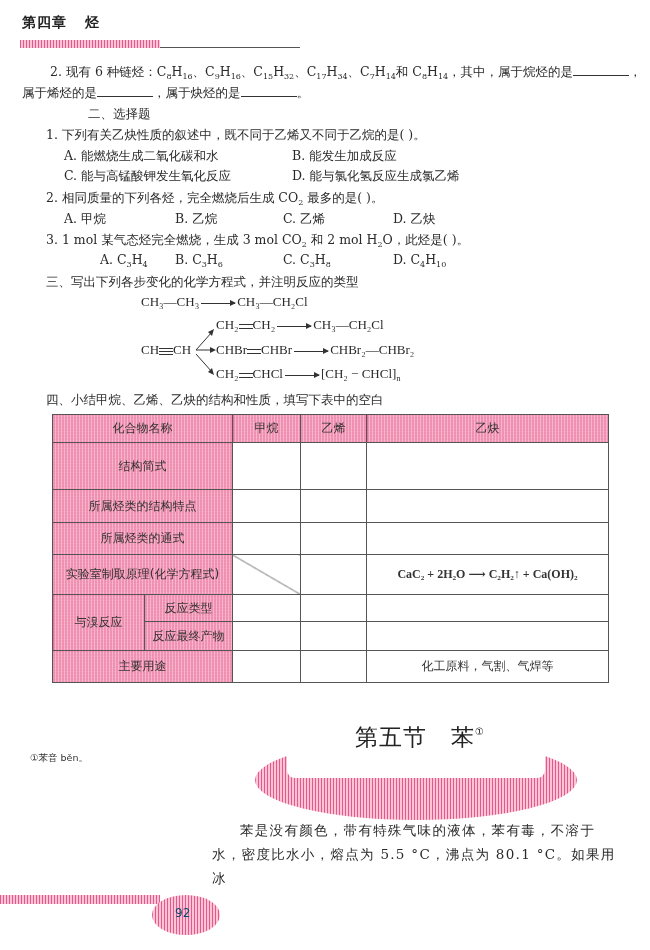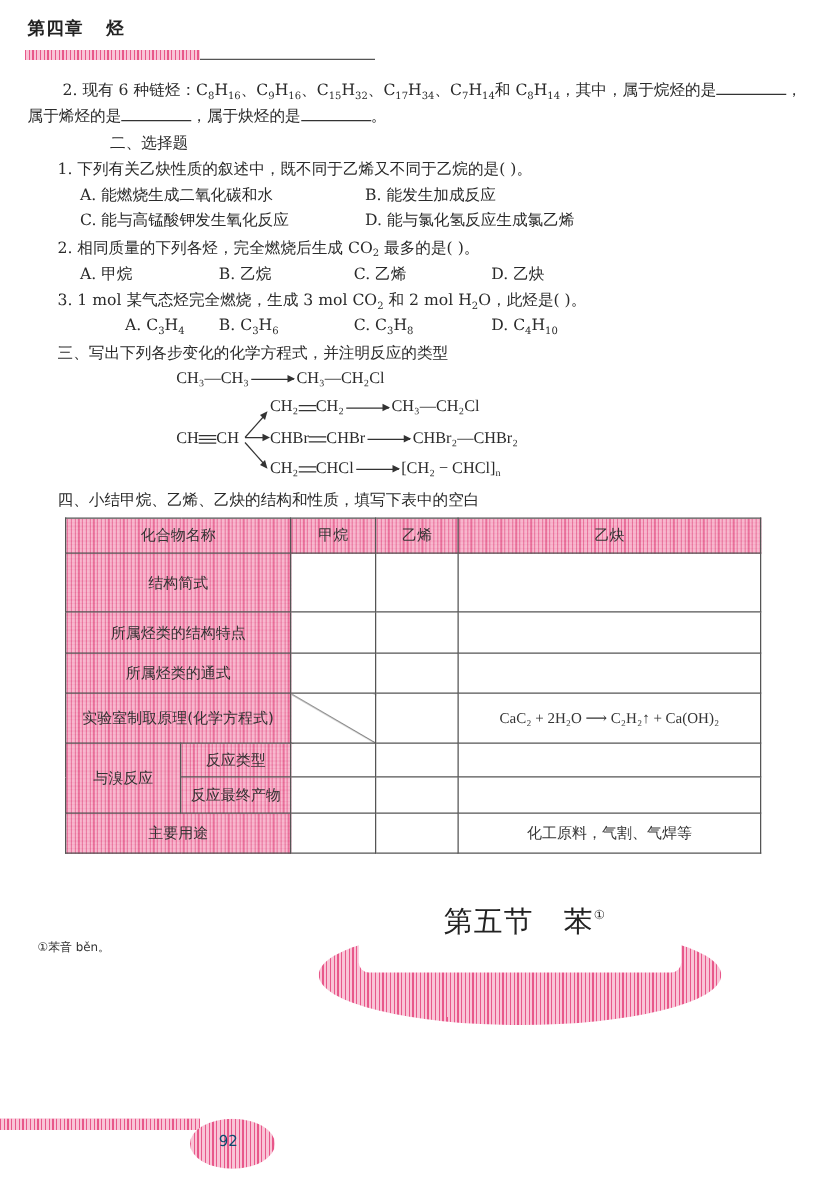--- a/index.html
+++ b/index.html
@@ -136,21 +136,21 @@
   <tr style="height:32px">
     <td colspan="2" class="pink-cell">所属烃类的通式</td>
     <td></td>
     <td></td>
     <td></td>
   </tr>
   <tr style="height:40px">
     <td colspan="2" class="pink-cell">实验室制取原理(化学方程式)</td>
     <td class="diag"></td>
     <td></td>
-    <td style="font-family:'Liberation Serif','DejaVu Serif',serif; font-size:12px;">CaC₂ + 2H₂O ⟶ C₂H₂↑ + Ca(OH)₂</td>
+    <td style="font-family:'Liberation Serif','DejaVu Serif',serif; font-size:12px;font-weight:bold;">CaC₂ + 2H₂O ⟶ C₂H₂↑ + Ca(OH)₂</td>
   </tr>
   <tr style="height:27px">
     <td rowspan="2" class="pink-cell">与溴反应</td>
     <td class="pink-cell">反应类型</td>
     <td></td>
     <td></td>
     <td></td>
   </tr>
   <tr style="height:29px">
     <td class="pink-cell">反应最终产物</td>
@@ -167,17 +167,19 @@
 </tbody>
   </table>
 
 <div class="abs footnote">①苯音 běn。</div>
 
 <div class="abs section-band pink-stripe"></div>
 <div class="abs section-notch"></div>
 <div class="abs section-title"><span>第五节　苯</span><sup>①</sup></div>
 
 <div class="abs para">
+  <p style="text-indent:28px;">苯是没有颜色，带有特殊气味的液体，苯有毒，不溶于</p>
+  <p>水，密度比水小，熔点为 5.5 °C，沸点为 80.1 °C。如果用冰</p>
 </div>
 
 <div class="abs footer-bar pink-stripe"></div>
 <div class="abs page-oval pink-stripe"></div>
 <div class="abs page-num">92</div>
 
 </body></html>

